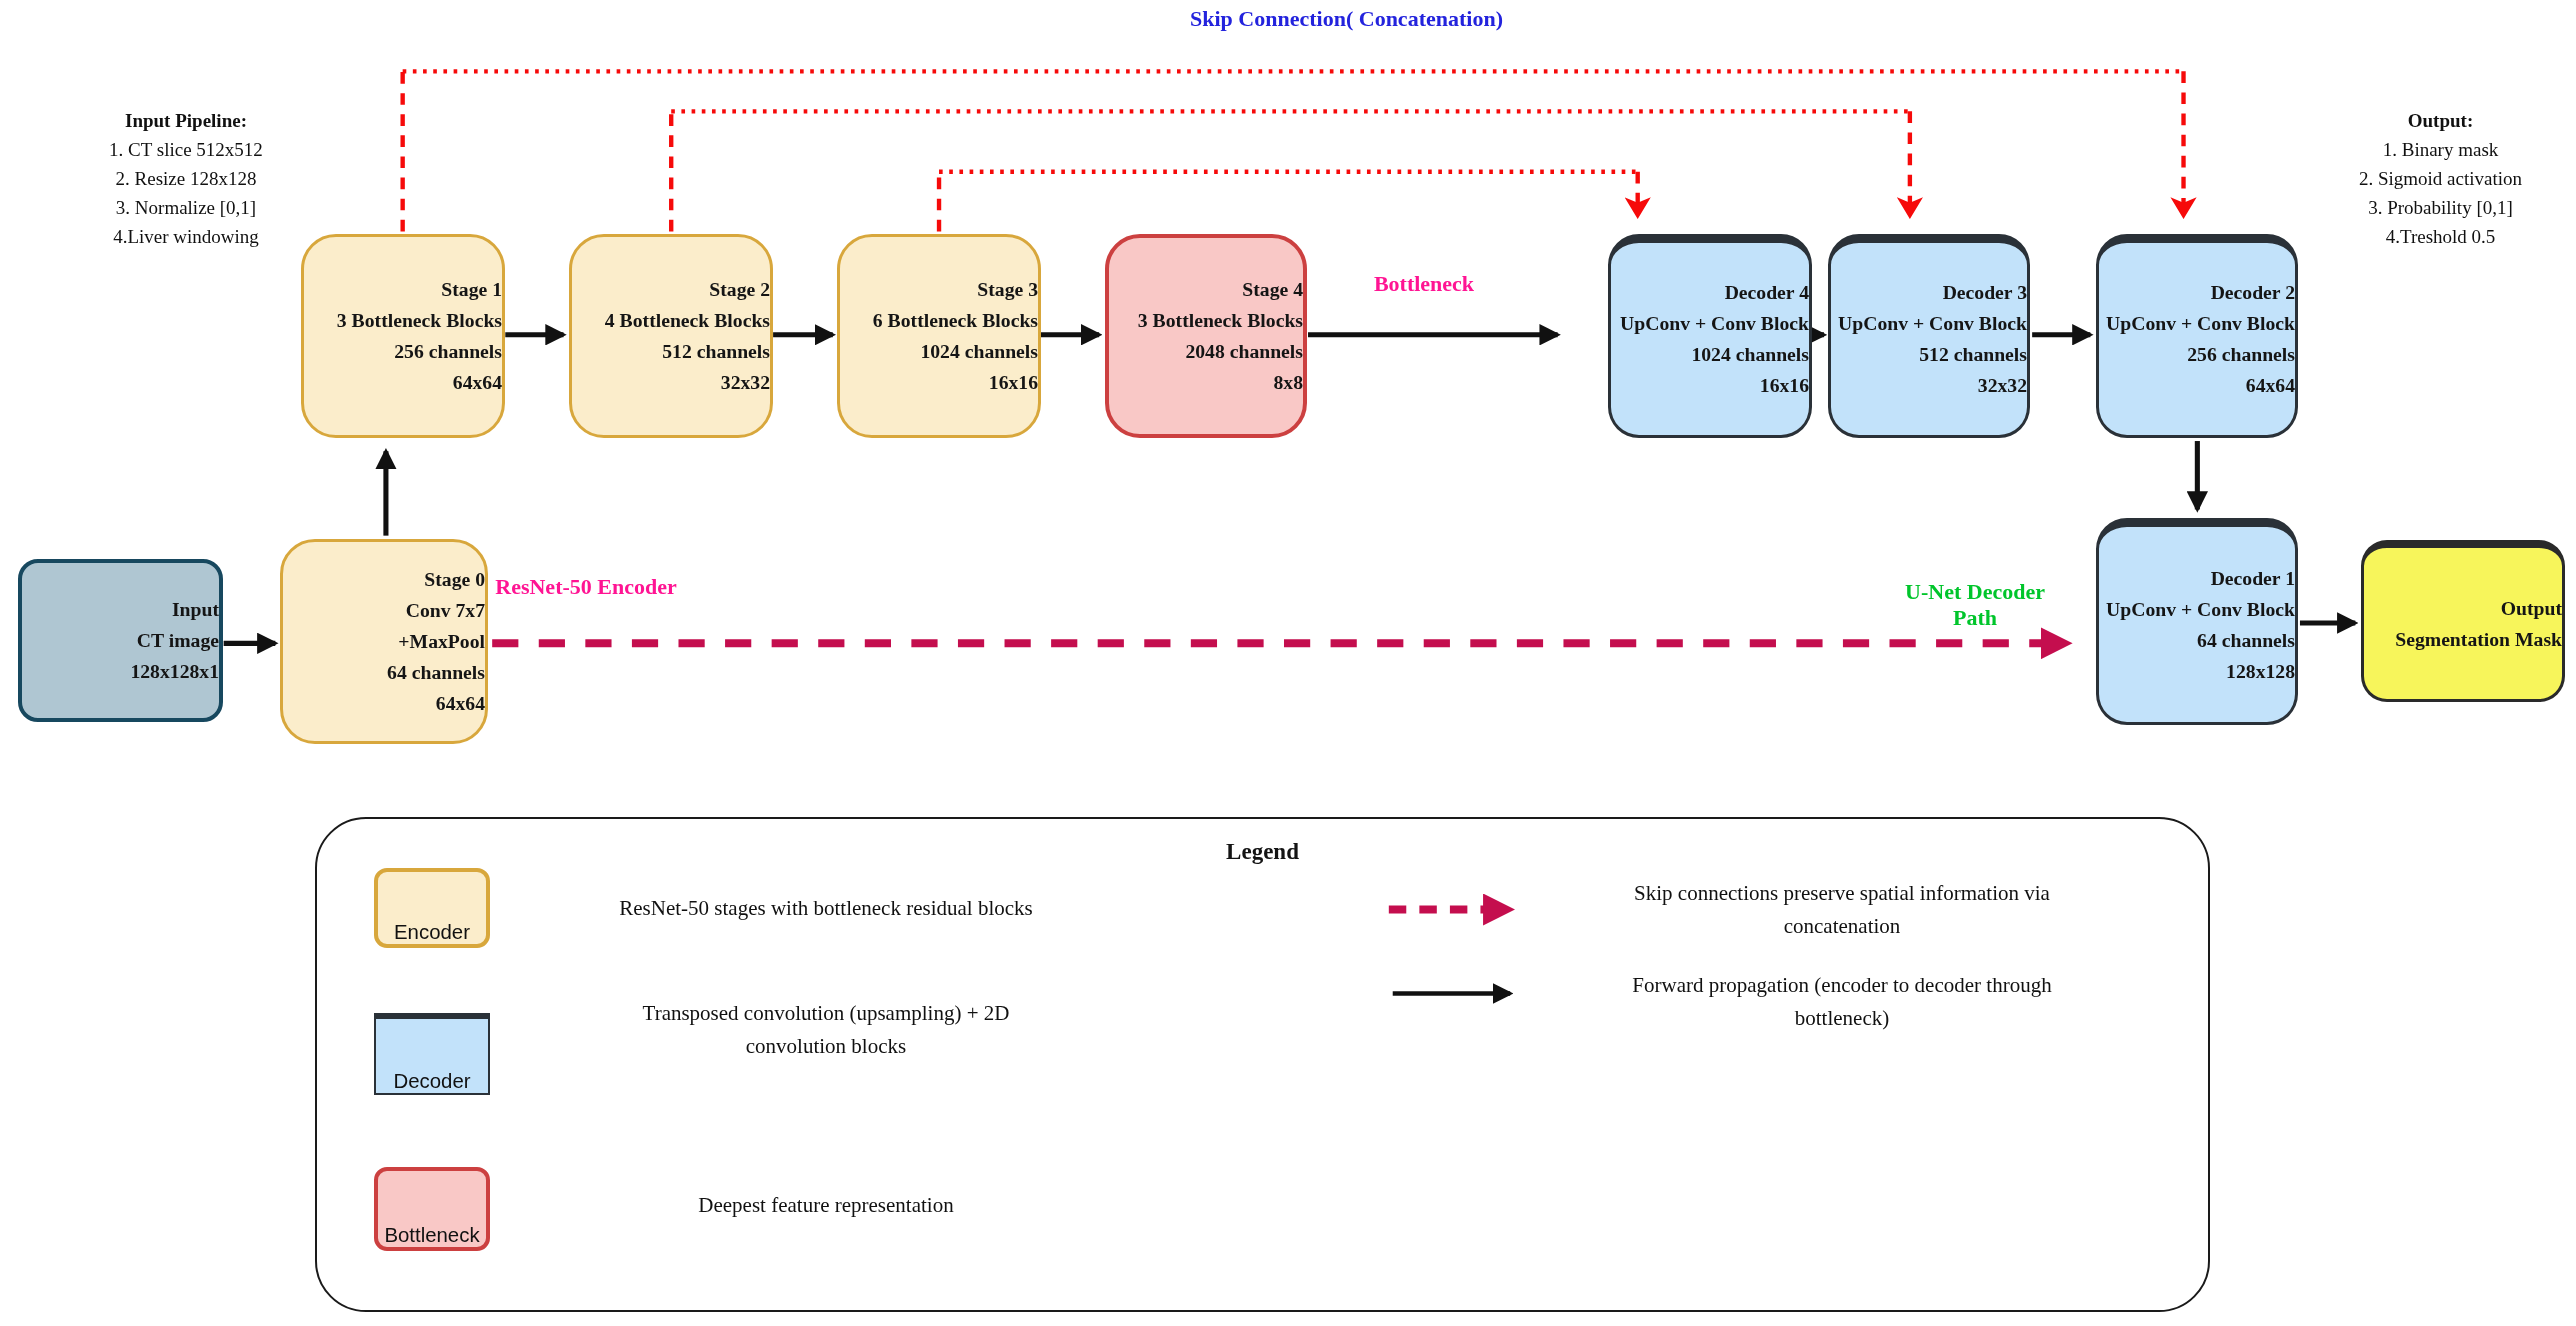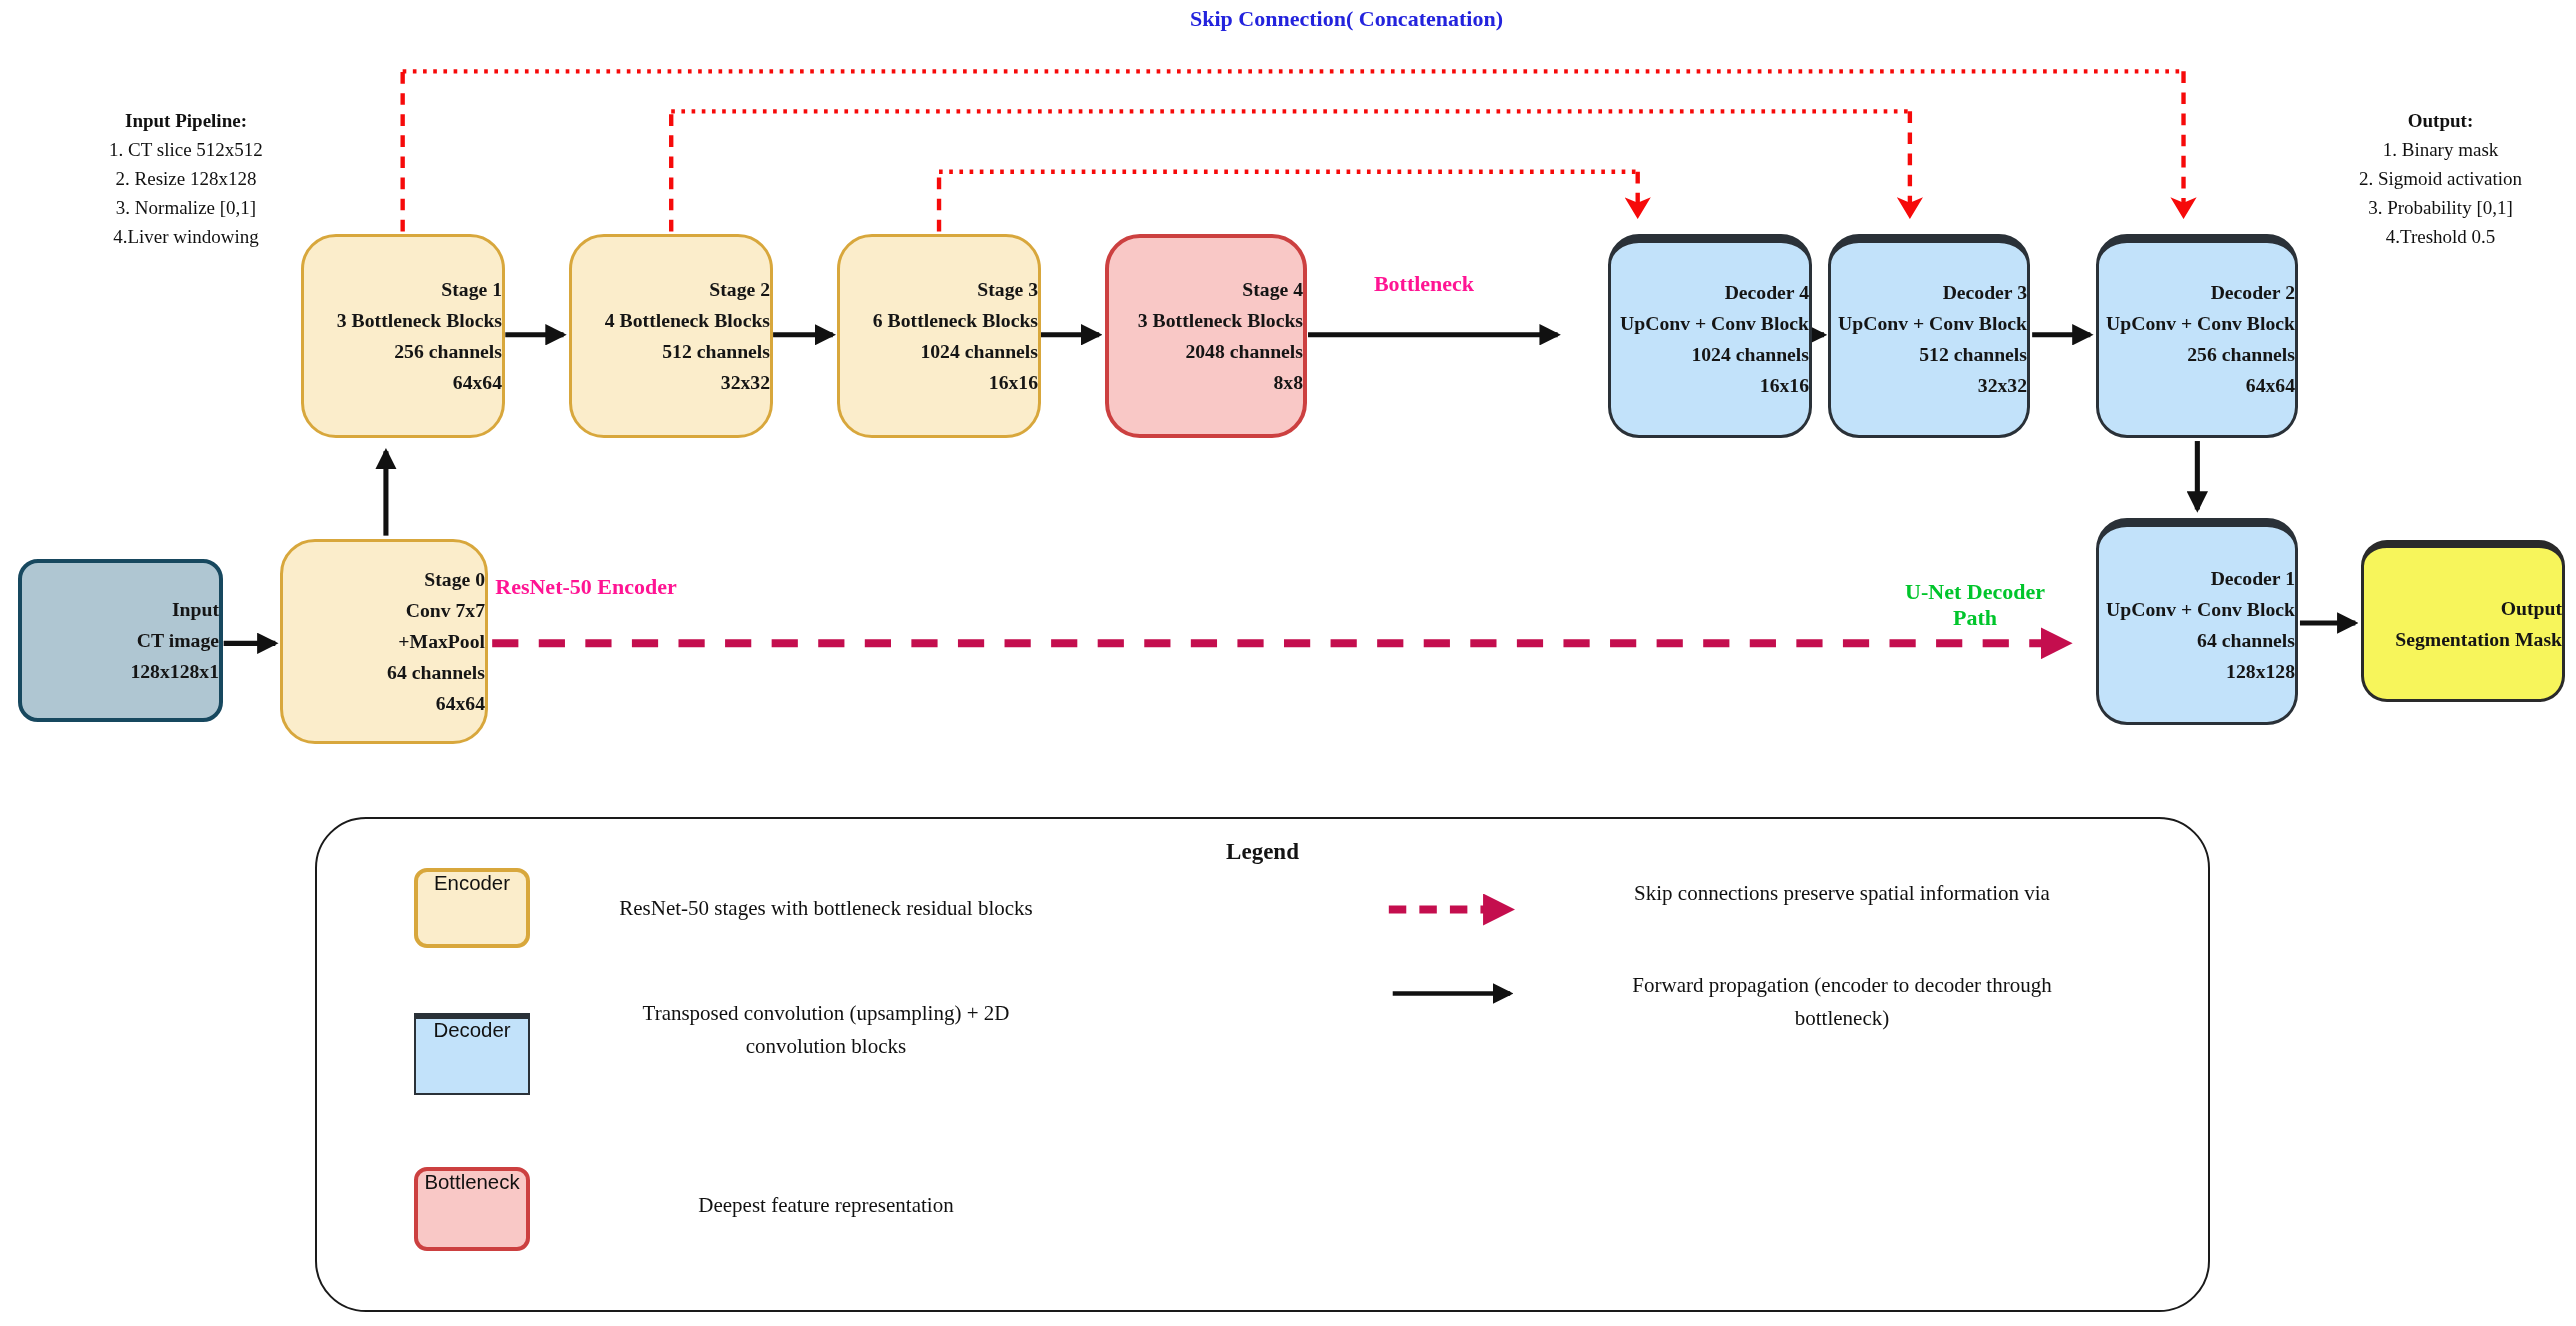--- a/index.html
+++ b/index.html
@@ -25,22 +25,22 @@
   
   .plabel{position:absolute;font-weight:bold;font-size:22px;line-height:26px;text-align:center;}
   .title{position:absolute;left:1019px;top:5.8px;width:655px;text-align:center;
          font-weight:bold;font-size:22px;color:#2323DD;}
 
   
   .legendbox{position:absolute;left:315px;top:817px;width:1895px;height:495px;
              box-sizing:border-box;border:2.2px solid #1a1a1a;border-radius:51px;}
   .lg-title{position:absolute;left:0;top:20.4px;width:100%;text-align:center;
             font-weight:bold;font-size:23px;}
-  .swatch{position:absolute;box-sizing:border-box;display:flex;align-items:flex-start;
-          justify-content:center;font-family:"Liberation Sans",sans-serif;font-size:20.4px;color:#111;margin-left:40px;}
+  .swatch{position:absolute;box-sizing:border-box;display:flex;align-items:flex-end;
+          justify-content:center;font-family:"Liberation Sans",sans-serif;font-size:20.4px;color:#111;}
   .sw-enc{left:57px;top:49px;width:116px;height:80px;background:#FBEDCB;
           border:4.4px solid #D8A73C;border-radius:13px;}
   .sw-dec{left:57px;top:194px;width:116px;height:82px;background:#C2E2FA;
           border:2.9px solid #2A3138;border-top-width:6.6px;border-radius:0;}
   .sw-btl{left:57px;top:348px;width:116px;height:84px;background:#F9C8C6;
           border:4.4px solid #CC4040;border-radius:13px;}
   .lg-desc{position:absolute;text-align:center;font-size:21px;line-height:33px;color:#111;}
   .d-enc{left:218px;top:73px;width:582px;}
   .d-dec{left:218px;top:178px;width:582px;}
   .d-btl{left:218px;top:370px;width:582px;}
@@ -209,20 +209,21 @@
         <defs>
           <marker id="mc2" viewBox="0 0 10 10" refX="6" refY="5" markerWidth="4" markerHeight="4" orient="auto">
             <path d="M0 0 L10 5 L0 10 z" fill="#C40E4E"></path>
           </marker>
         </defs>
         <path d="M8 28 H164" stroke="#C40E4E" stroke-width="11" stroke-dasharray="24 18" fill="none" marker-end="url(#mc2)"></path>
       </svg>
     </div>
     <div class="lg-desc d-skip">
       <div>Skip connections preserve spatial information via</div>
+      <div>concatenation</div>
     </div>
 
     <div class="a-fwd">
       <svg width="153" height="29" viewBox="0 0 210 40">
         <defs>
           <marker id="mb2" viewBox="0 0 10 10" refX="8.5" refY="5" markerWidth="4.4" markerHeight="4.4" orient="auto">
             <path d="M0 0 L10 5 L0 10 z" fill="#111"></path>
           </marker>
         </defs>
         <path d="M6 20 H168" stroke="#111" stroke-width="6.5" fill="none" marker-end="url(#mb2)"></path>

